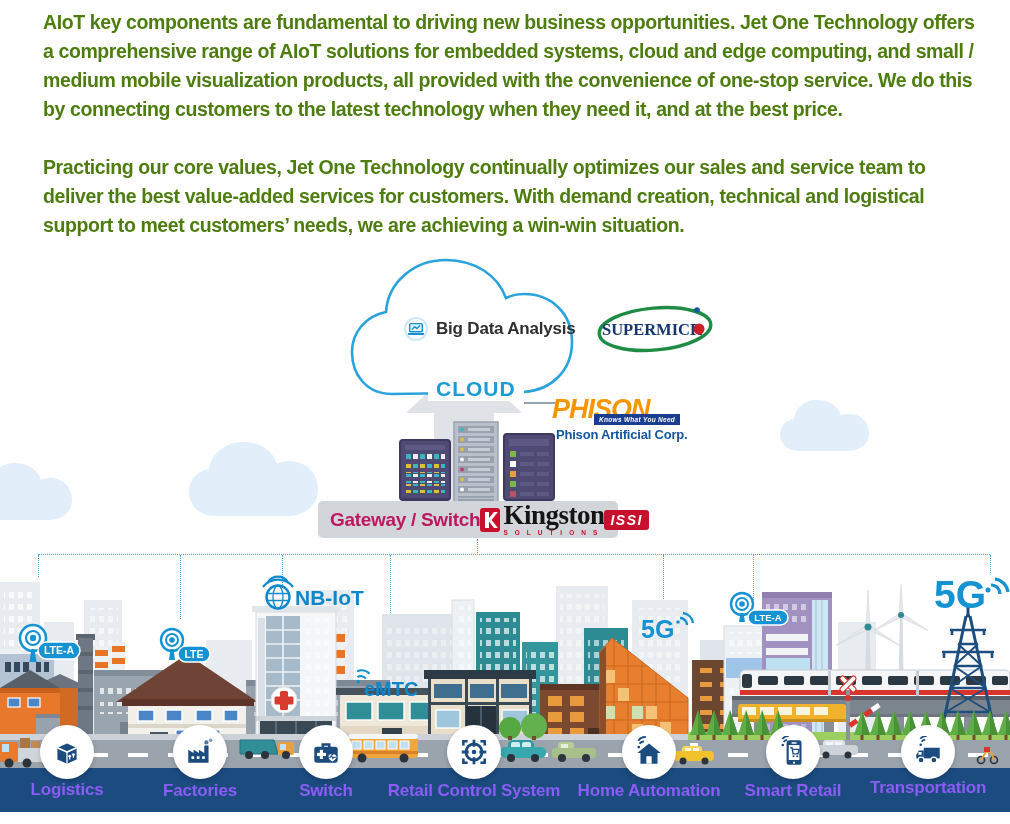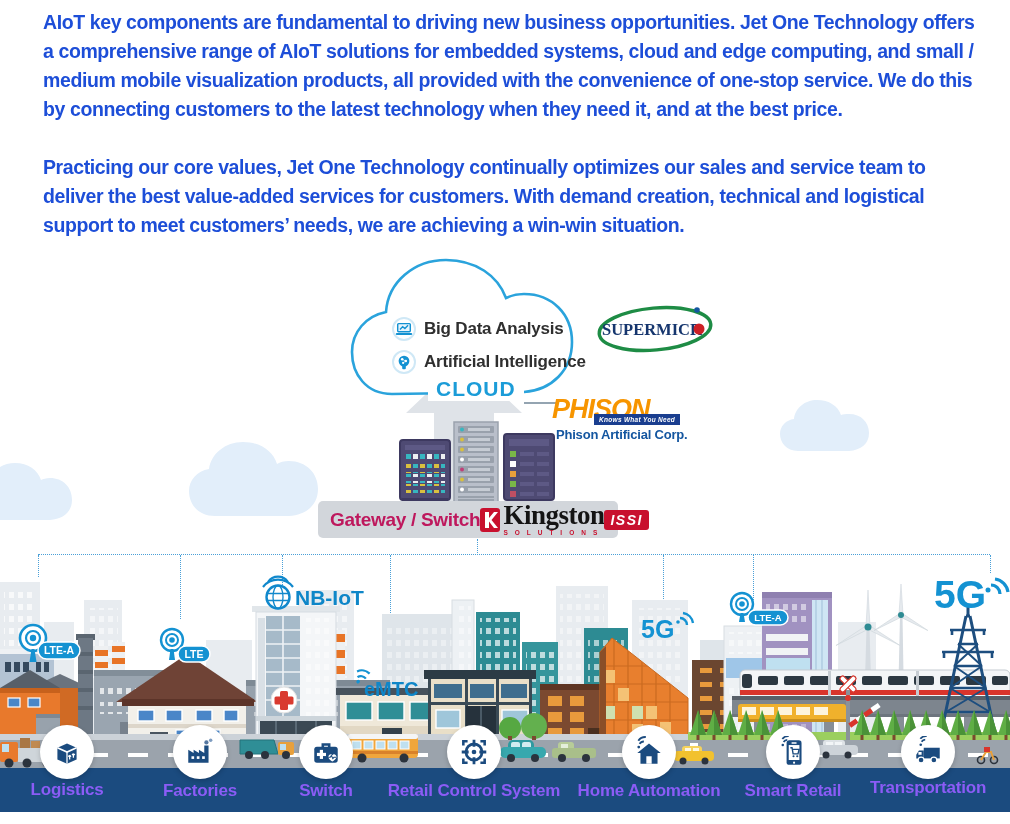--- a/index.html
+++ b/index.html
@@ -1,21 +1,21 @@
 <!DOCTYPE html>
 <html><head>
 <meta charset="utf-8">
 <style>
   html,body{margin:0;padding:0;background:#fff;}
   body{font-family:"Liberation Sans","DejaVu Sans",sans-serif;}
   #page{position:relative;width:1010px;height:824px;overflow:hidden;background:#fff;}
   .abs{position:absolute;}
 
   
-  #intro{left:43px;top:8px;width:938px;color:#1d4ed8;font-size:19.5px;line-height:29px;font-weight:bold;letter-spacing:-0.4px;}
+  #intro{left:43px;top:8px;width:938px;color:#4d7c0f;font-size:19.5px;line-height:29px;font-weight:bold;letter-spacing:-0.4px;}
   #intro p{margin:0 0 29px 0;}
 
   
   .crow{display:flex;align-items:center;gap:8px;}
   .cicon{width:24px;height:24px;border-radius:50%;background:#fff;border:2px solid #cfe8f6;display:flex;align-items:center;justify-content:center;box-sizing:border-box;}
   .crow .clabel{font-size:17px;font-weight:bold;color:#2f2f2f;letter-spacing:-0.2px;}
   #cloud-title{font-size:21px;font-weight:800;color:#1b9cd8;letter-spacing:1px;background:#fff;padding:0 8px;}
 
   
   #phison-word{font-size:27px;font-weight:900;font-style:italic;color:#f79500;letter-spacing:-1px;line-height:1;}
@@ -61,42 +61,29 @@
   </svg>
 
   <svg class="abs" style="left:404px;top:358px" width="120" height="150" viewBox="0 0 120 150">
     <polygon points="60,0 118,55 90,55 90,150 30,150 30,55 2,55" fill="#dfe3e8"></polygon>
   </svg>
 
   <svg class="abs" style="left:348px;top:246px" width="260" height="160" viewBox="0 0 260 160">
     <path d="M44 148 C18 148 4 128 4 106 C4 86 18 70 38 66 C40 36 66 14 98 14 C128 14 150 30 158 52 C162 50 168 48 176 48 C204 48 224 68 224 96 C224 124 204 144 176 146 Z" fill="#ffffff" stroke="#2aa3dc" stroke-width="2.6"></path>
   </svg>
 
-  <div class="abs crow" style="left:392px;top:317px">
+  <div class="abs crow" style="left:404px;top:317px">
     <span class="cicon">
       <svg width="18" height="18" viewBox="0 0 20 20">
           <rect x="3" y="4" width="14" height="9" rx="1" fill="#e8f5fd" stroke="#1492d2" stroke-width="1.6"></rect>
           <path d="M5.5 10.5 L8.5 7.5 L11 9.5 L14.5 5.8" fill="none" stroke="#1492d2" stroke-width="1.5"></path>
           <path d="M2 15.5 h16" stroke="#1492d2" stroke-width="2.2" stroke-linecap="round"></path>
         </svg>
     </span>
     <span class="clabel">Big Data Analysis</span>
-  </div>
-  <div class="abs crow" style="left:392px;top:350px">
-    <span class="cicon">
-      <svg width="18" height="18" viewBox="0 0 20 20">
-          <circle cx="10" cy="9" r="6" fill="#1492d2"></circle>
-          <rect x="8" y="13" width="4" height="5" rx="1" fill="#1492d2"></rect>
-          <circle cx="8" cy="7" r="1.4" fill="#fff"></circle>
-          <circle cx="12" cy="9" r="1.4" fill="#fff"></circle>
-          <circle cx="9" cy="11" r="1.2" fill="#fff"></circle>
-          <path d="M8 7 L12 9 L9 11" stroke="#fff" stroke-width="0.7" fill="none"></path>
-        </svg>
-    </span>
-    <span class="clabel">Artificial Intelligence</span>
   </div>
   <div id="cloud-title" class="abs" style="left:428px;top:377px">CLOUD</div>
   <div class="abs" style="left:524px;top:402px;width:34px;border-top:2px solid #94a4b1"></div>
 
   <svg class="abs" style="left:596px;top:301px" width="118" height="55" viewBox="0 0 118 55">
     <ellipse cx="59" cy="28" rx="56" ry="21" fill="none" stroke="#1e8c45" stroke-width="3.4" transform="rotate(-5 59 28)"></ellipse>
     <text x="6" y="34" font-family="Liberation Serif, DejaVu Serif, serif" font-weight="bold" font-size="16.5" fill="#16366e">SUPERMICR</text>
     <circle cx="103" cy="28" r="5.5" fill="#cc2026"></circle>
     <circle cx="101" cy="9" r="2.8" fill="#1456a0"></circle>
   </svg>

